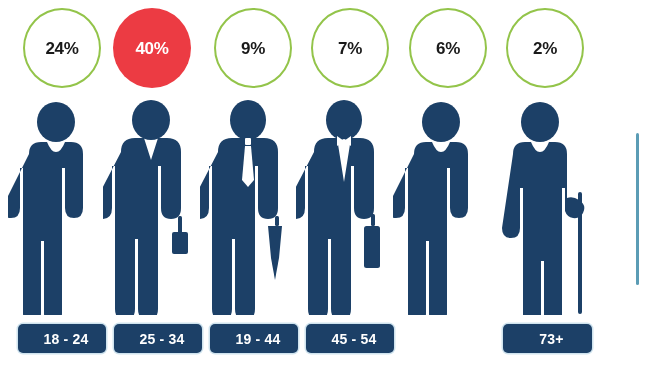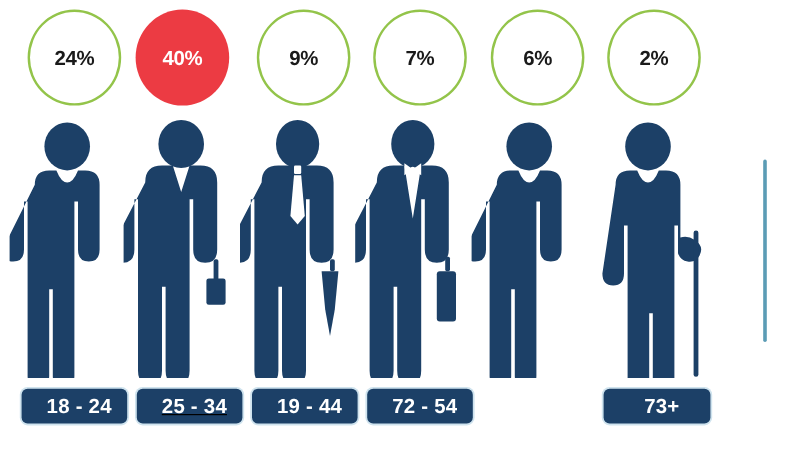--- a/index.html
+++ b/index.html
@@ -100,21 +100,21 @@
     height: 29px;
     background: #1c4067;
     border-radius: 5px;
     display: flex;
     align-items: center;
     justify-content: center;
     box-shadow: 0 0 0 1.5px #cfe3ee;
   }
   .age-badge-label {
     color: #ffffff;
-    font-size: 17px;
+    font-size: 14px;
     font-weight: bold;
     letter-spacing: 0.2px;
     line-height: 1;
     margin-left: 8px;
   }
 </style>
 </head>
 <body>
 
 <div id="infographic">
@@ -226,30 +226,30 @@
   </div>
 
   <div class="vertical-rule"></div>
 
   <div class="badges-row">
 
     <div class="age-badge" style="left:18px;width:88px;">
       <span class="age-badge-label">18 - 24</span>
     </div>
 
-    <div class="age-badge" style="left:114px;width:88px;text-decoration:underline;">
+    <div class="age-badge" style="left:114px;width:88px;">
       <span class="age-badge-label">25 - 34</span>
     </div>
 
     <div class="age-badge" style="left:210px;width:88px;">
       <span class="age-badge-label">19 - 44</span>
     </div>
 
     <div class="age-badge" style="left:306px;width:88px;">
-      <span class="age-badge-label">72 - 54</span>
+      <span class="age-badge-label">45 - 54</span>
     </div>
 
 
     <div class="age-badge" style="left:503px;width:89px;">
       <span class="age-badge-label">73+</span>
     </div>
 
   </div>
 
 </div>

